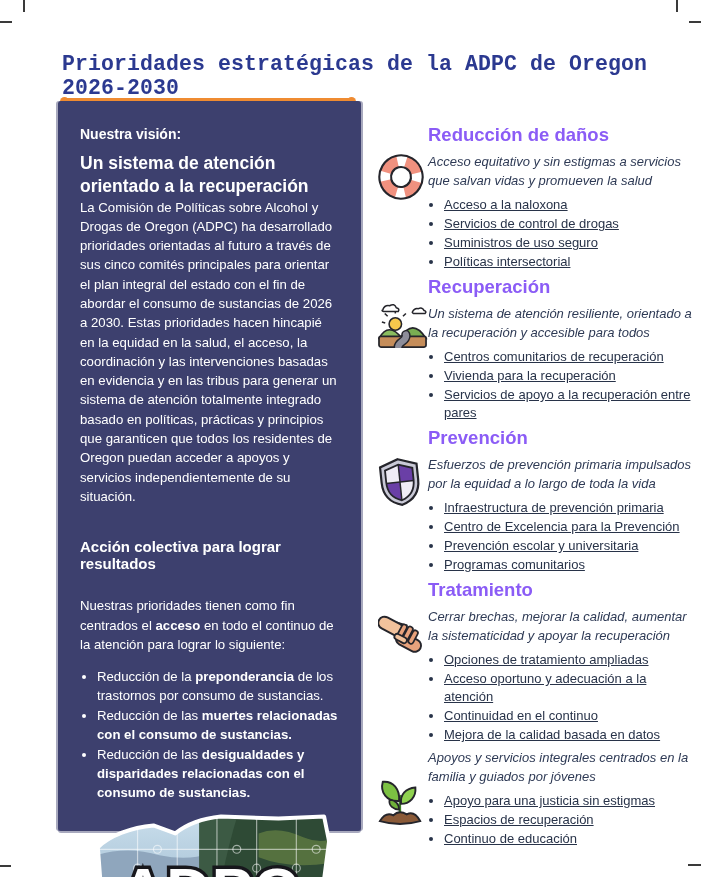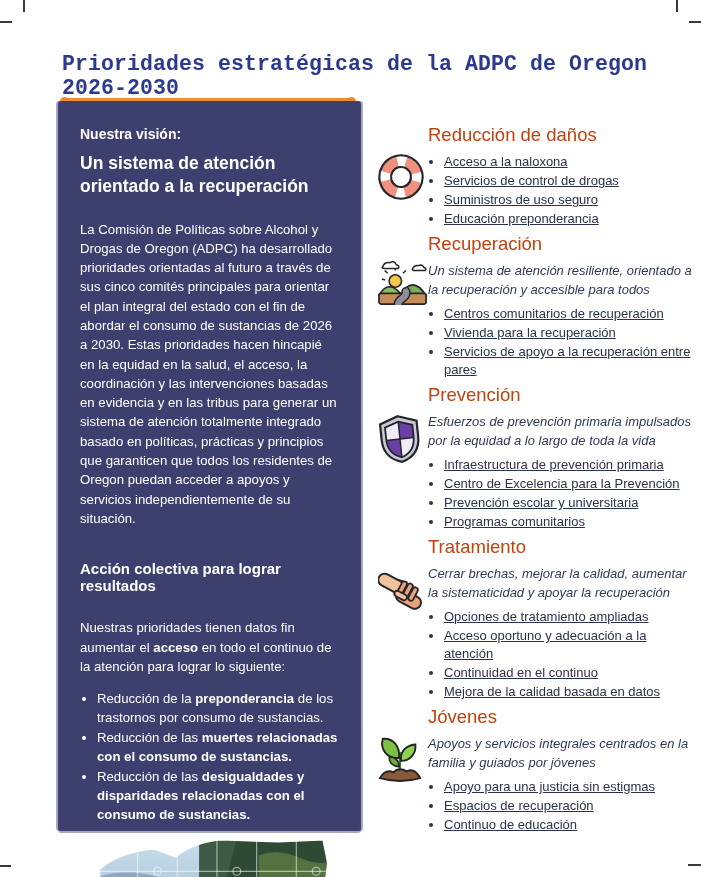--- a/index.html
+++ b/index.html
@@ -30,31 +30,31 @@
   .vision-panel {
     position:absolute; left:58px; top:101px; width:303px; height:730px;
     background:#3d406e; color:#ffffff; padding:25px 21px 14px 22px;
     border-radius:3px;
     box-shadow:-2px 0 0 rgba(61,64,110,.45), 2px 0 0 rgba(61,64,110,.45),
                0 2px 0 rgba(61,64,110,.45);
     display:flex; flex-direction:column;
   }
   .vision-kicker { font-size:14px; font-weight:bold; }
   .vision-heading { font-size:17.5px; font-weight:bold; line-height:1.3; margin-top:10px; }
-  .vision-paragraph { font-size:13.2px; line-height:19.3px; margin-top:22px; }
+  .vision-paragraph { font-size:13.2px; line-height:19.3px; }
   .action-heading { font-size:15px; font-weight:bold; margin-top:32px; }
   .action-intro { font-size:13.2px; line-height:19.3px; margin-top:24px; }
   .b { font-weight:bold;text-align:right; }
   .vision-bullets { margin-top:13px; padding-left:17px; font-size:13.2px; line-height:19px; }
   .vision-bullets li { margin-bottom:1px; }
   .logo-wrap { margin-top:auto; display:flex; justify-content:center; }
   
   .priorities { position:absolute; left:378px; top:124px; width:316px; }
   .section { position:relative; padding-left:50px; margin-bottom:5px; }
-  .section-title { font-size:18.5px; font-weight:normal; color:#c2410c; margin-bottom:7px; }
+  .section-title { font-size:18.5px; font-weight:bold; color:#8b5cf6; margin-bottom:7px; }
   .section-subtitle { font-style:italic; font-size:13px; line-height:18.5px; color:#2e3a55; margin-bottom:6px; }
   .section-bullets { padding-left:16px; font-size:13px; line-height:18px; color:#283349; }
   .section-bullets li { margin-bottom:1px;text-decoration:underline; }
   .section-icon { position:absolute; left:0; top:30px; width:46px; }
   .section-icon svg { display:block; }
 </style>
 </head>
 <body>
 
 <div class="crop" style="left:23px;top:0;width:2px;height:12px;"></div>
@@ -65,21 +65,21 @@
 <div class="crop" style="left:688px;top:864px;width:13px;height:2px;"></div>
 
 <h1 class="page-title">Prioridades estratégicas de la ADPC de Oregon 2026-2030</h1>
 <div class="accent-rule"></div>
 
 <div class="vision-panel">
   <div class="vision-kicker">Nuestra visión:</div>
   <div class="vision-heading">Un sistema de atención orientado a la recuperación</div>
   <div class="vision-paragraph">La Comisión de Políticas sobre Alcohol y Drogas de Oregon (ADPC) ha desarrollado prioridades orientadas al futuro a través de sus cinco comités principales para orientar el plan integral del estado con el fin de abordar el consumo de sustancias de 2026 a 2030. Estas prioridades hacen hincapié en la equidad en la salud, el acceso, la coordinación y las intervenciones basadas en evidencia y en las tribus para generar un sistema de atención totalmente integrado basado en políticas, prácticas y principios que garanticen que todos los residentes de Oregon puedan acceder a apoyos y servicios independientemente de su situación.</div>
   <div class="action-heading">Acción colectiva para lograr resultados</div>
-  <div class="action-intro"><span>Nuestras prioridades tienen datos fin aumentar el </span><span class="b">acceso</span><span> en todo el continuo de la atención para lograr lo siguiente:</span></div>
+  <div class="action-intro"><span>Nuestras prioridades tienen como fin centrados el </span><span class="b">acceso</span><span> en todo el continuo de la atención para lograr lo siguiente:</span></div>
   <ul class="vision-bullets">
     <li><span>Reducción de la </span><span class="b">preponderancia</span><span> de los trastornos por consumo de sustancias.</span></li>
     <li><span>Reducción de las </span><span class="b">muertes relacionadas con el consumo de sustancias.</span><span></span></li>
     <li><span>Reducción de las </span><span class="b">desigualdades y disparidades relacionadas con el consumo de sustancias.</span><span></span></li>
   </ul>
   <div class="logo-wrap">
 
     <svg width="262" height="166" viewBox="0 0 262 166">
       <defs>
         <clipPath id="orclip">
@@ -140,25 +140,26 @@
       <svg width="46" height="46" viewBox="0 0 48 48">
         <g transform="rotate(-14 24 24)">
           <circle cx="24" cy="24" r="16.5" fill="none" stroke="#f0917f" stroke-width="12"></circle>
           <circle cx="24" cy="24" r="16.5" fill="none" stroke="#ffffff" stroke-width="12" stroke-dasharray="8.6 17.3"></circle>
           <circle cx="24" cy="24" r="22.6" fill="none" stroke="#25252b" stroke-width="2.2"></circle>
           <circle cx="24" cy="24" r="10.4" fill="none" stroke="#25252b" stroke-width="2.2"></circle>
         </g>
       </svg>
     </span>
     <h3 class="section-title">Reducción de daños</h3>
+    <p class="section-subtitle">Acceso equitativo y sin estigmas a servicios que salvan vidas y promueven la salud</p>
     <ul class="section-bullets">
       <li>Acceso a la naloxona</li>
       <li>Servicios de control de drogas</li>
       <li>Suministros de uso seguro</li>
-      <li>Educación preponderancia</li>
+      <li>Políticas intersectorial</li>
     </ul>
   </div>
 
   <div class="section">
     <span class="section-icon" style="top:24px;">
       <svg width="50" height="48" viewBox="0 0 52 50">
 
         <g stroke="#25252b" stroke-width="1.6">
           <line x1="18" y1="14" x2="18" y2="10"></line>
             <line x1="10" y1="17" x2="7" y2="14"></line>
@@ -257,21 +258,20 @@
 
         <path d="M22,27 C9,28 2,18 5,7 C16,6 23,15 22,27 Z" fill="#7cc142" stroke="#25252b" stroke-width="2"></path>
 
         <path d="M24,30 C33,30 40,23 39,13 C29,14 23,20 24,30 Z" fill="#8fd14f" stroke="#25252b" stroke-width="2"></path>
 
         <path d="M22,36 C16,36 11,32 12,26 C18,26 22,30 22,36 Z" fill="#6fb13a" stroke="#25252b" stroke-width="1.8"></path>
 
         <path d="M2,48 Q8,38 16,42 Q22,36 30,41 Q38,37 44,48 Q34,51 23,51 Q12,51 2,48 Z" fill="#8a5a38" stroke="#25252b" stroke-width="2"></path>
       </svg>
     </span>
-    <h3 class="section-title">Jóvenes</h3>
     <p class="section-subtitle">Apoyos y servicios integrales centrados en la familia y guiados por jóvenes</p>
     <ul class="section-bullets">
       <li>Apoyo para una justicia sin estigmas</li>
       <li>Espacios de recuperación</li>
       <li>Continuo de educación</li>
 
     </ul>
   </div>
 
 </div>

